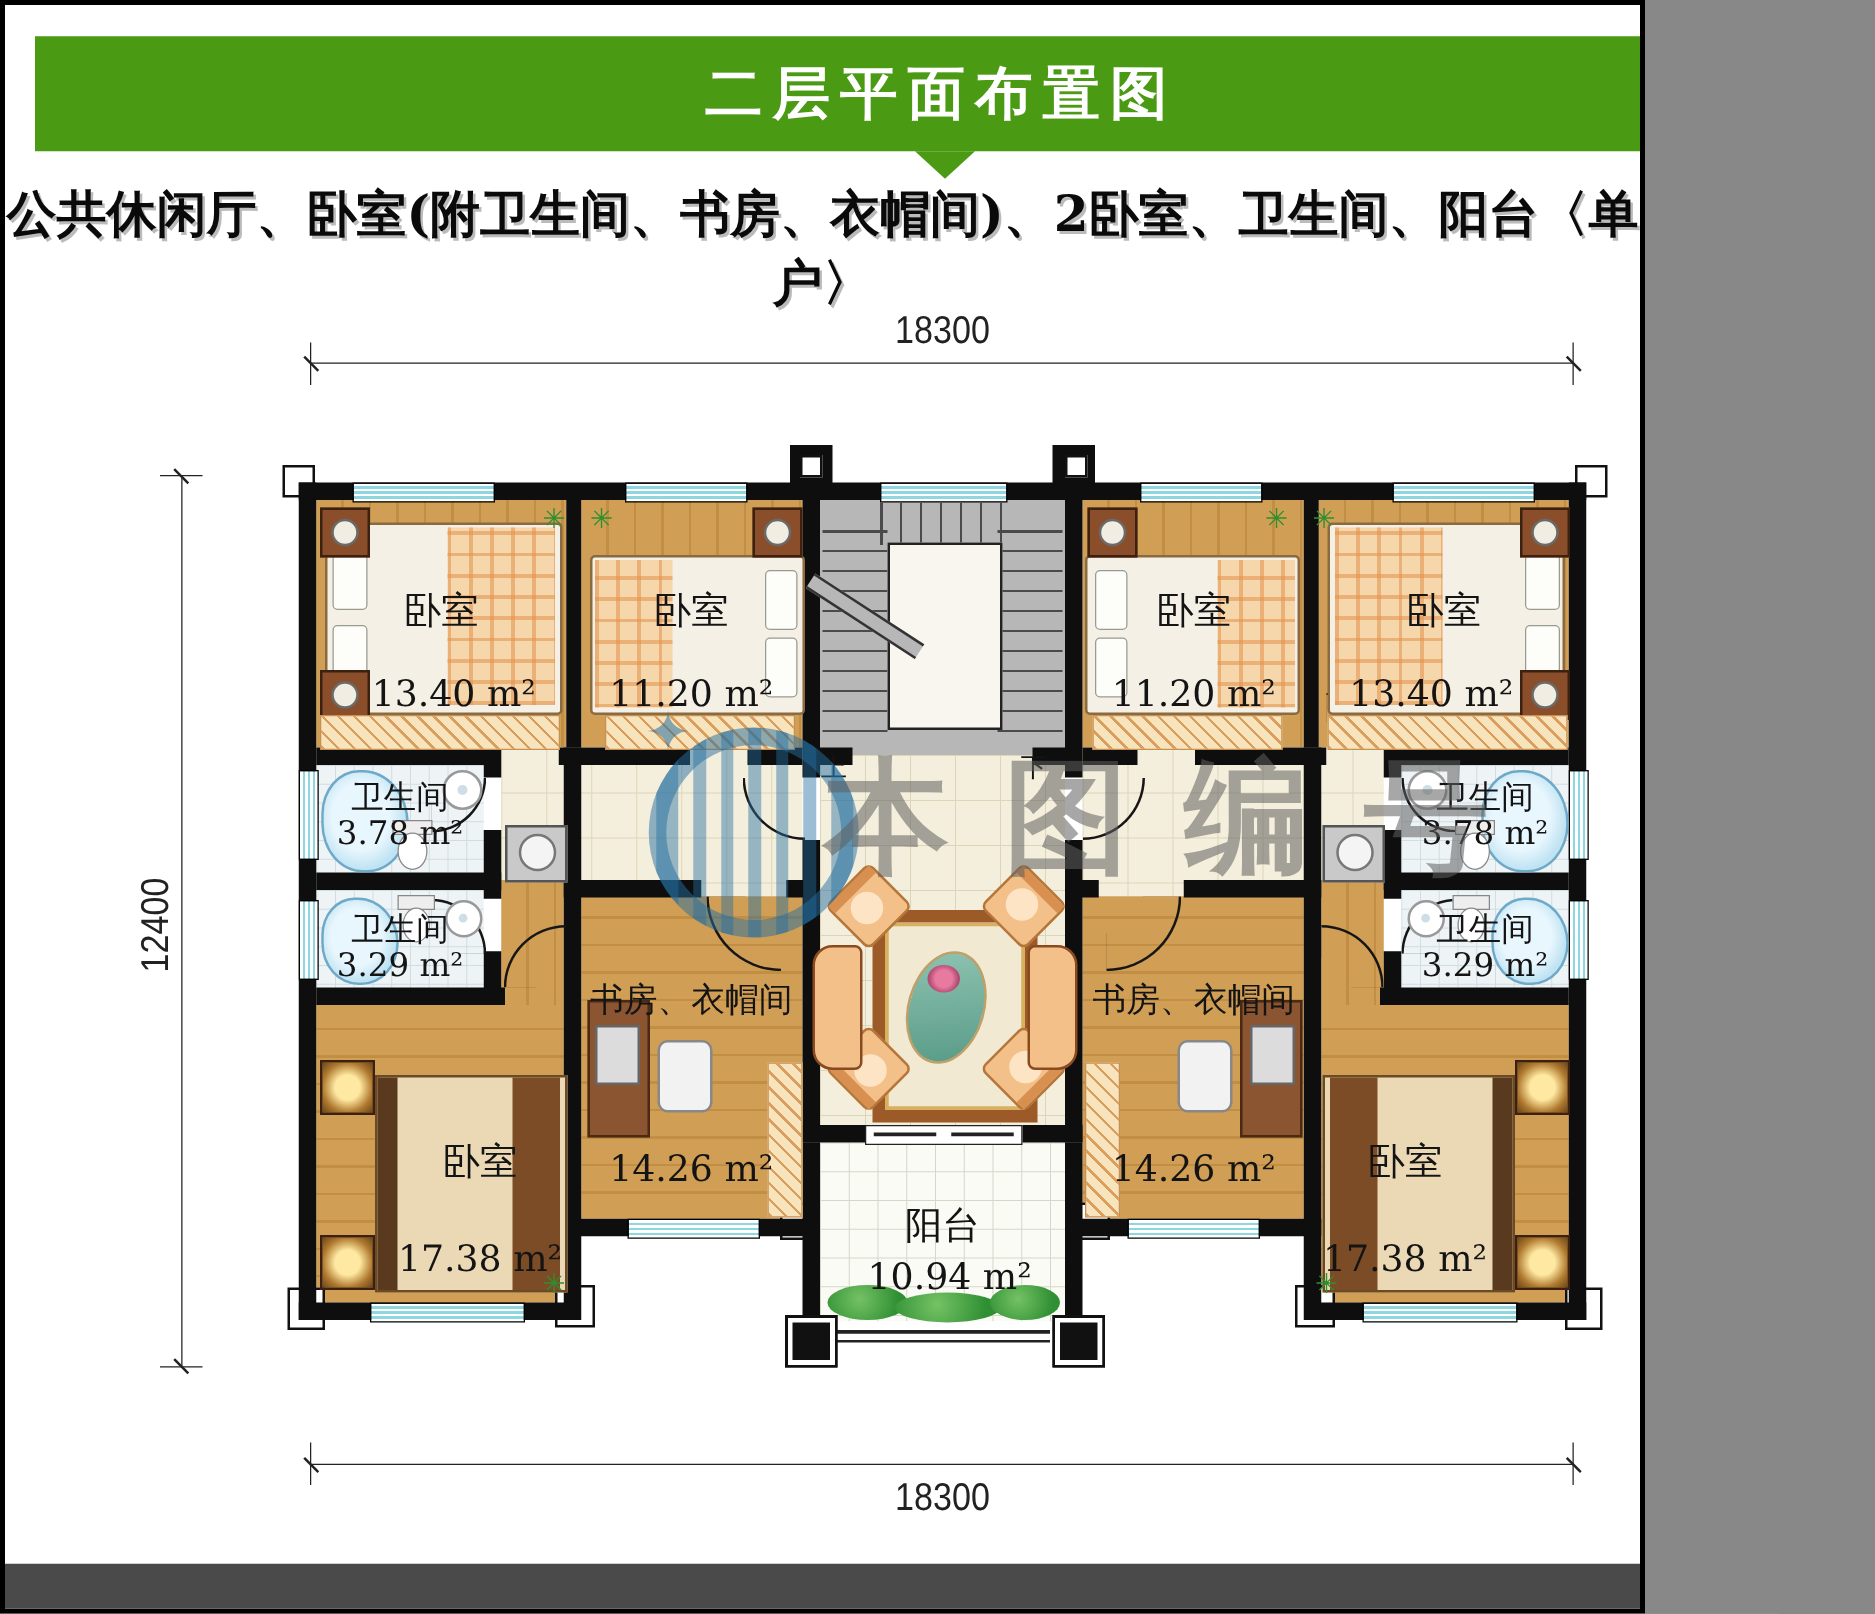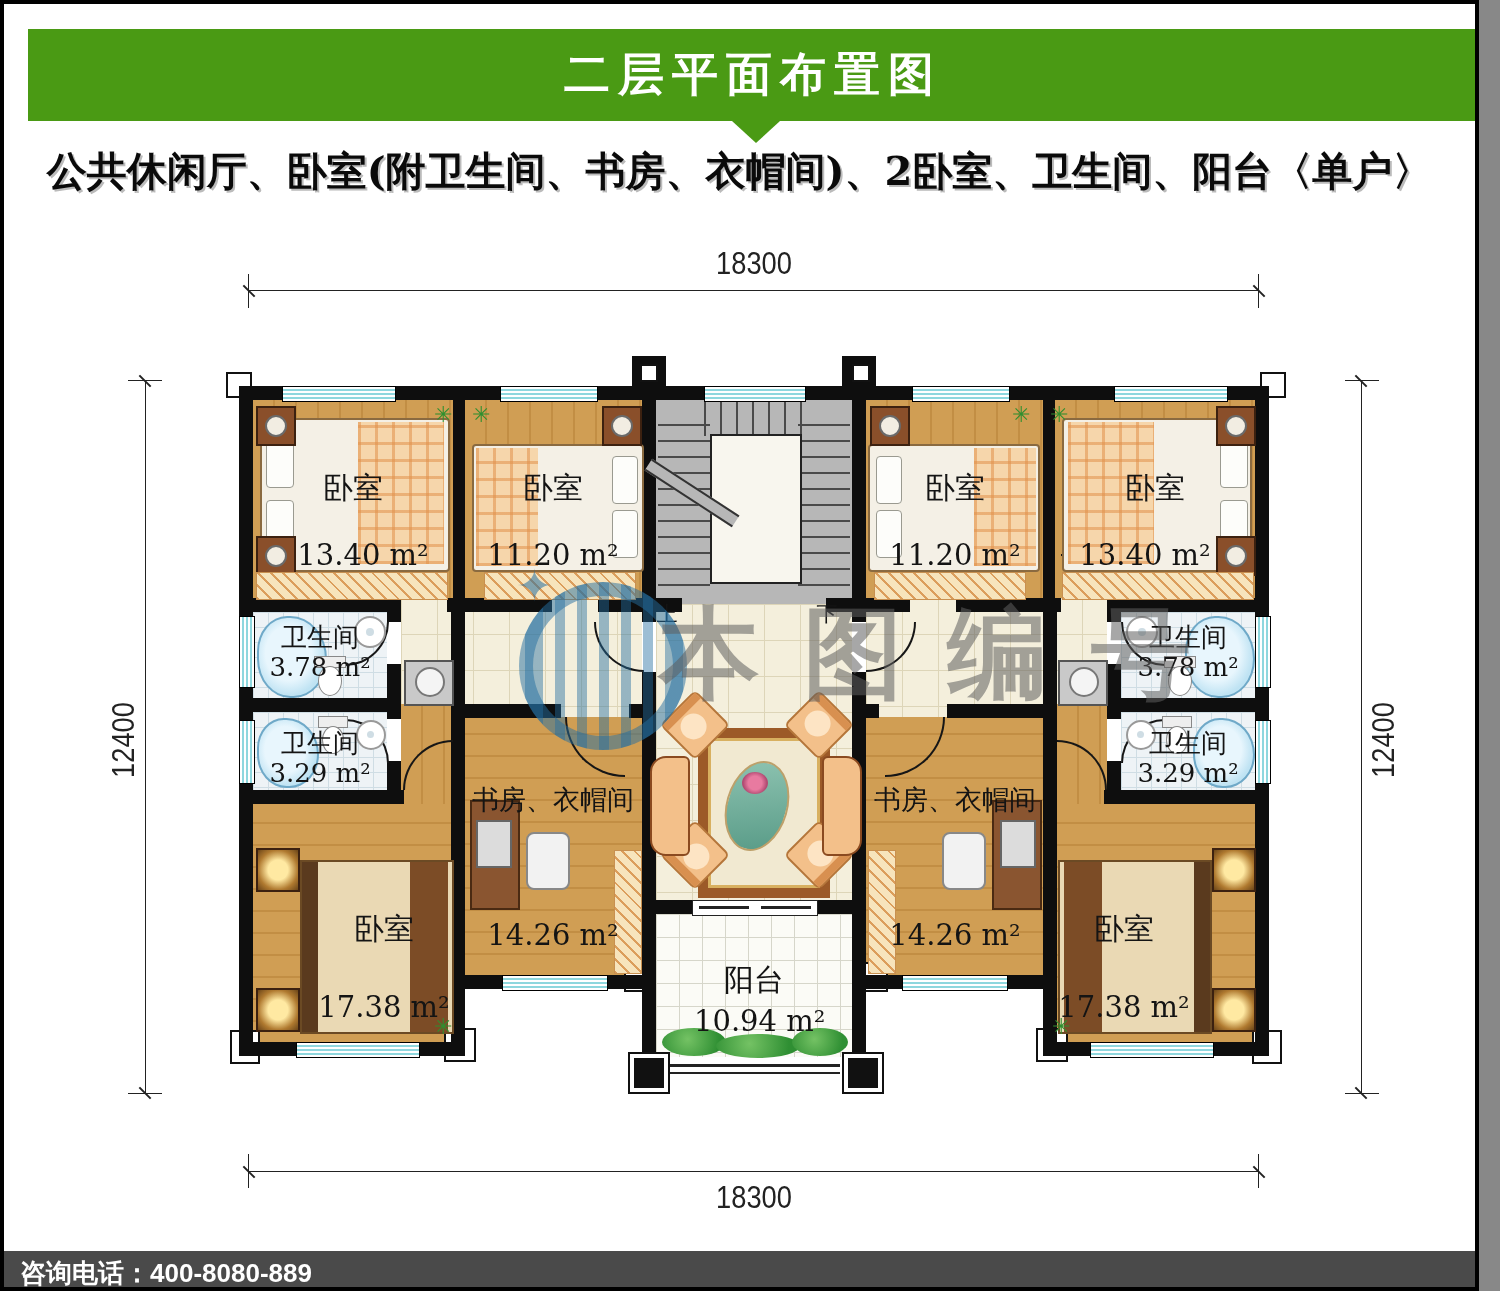--- a/index.html
+++ b/index.html
@@ -1,16 +1,16 @@
 <!DOCTYPE html>
 <html><head>
 <meta charset="utf-8">
 <style>
   html,body{margin:0;padding:0;background:#888;}
-  #page{position:relative;width:1479px;height:1291px;background:#fff;
+  #page{position:relative;width:1316px;height:1291px;background:#fff;
         border:4px solid #000;box-sizing:border-box;overflow:hidden;
         font-family:"Liberation Sans",sans-serif;}
   .abs{position:absolute;}
   
   #banner{position:absolute;left:24px;top:25px;width:1450px;height:92px;background:#4a9a14;
           display:flex;align-items:center;justify-content:center;}
   #banner .t{color:#fff;font-size:46px;font-weight:700;letter-spacing:8px;}
   #banner-tri{position:absolute;left:728px;top:117px;width:0;height:0;
           border-left:24px solid transparent;border-right:24px solid transparent;
           border-top:22px solid #4a9a14;}
@@ -399,15 +399,14 @@
   <div class="lbl" style="left:650px;top:596px;width:26px;font-size:21px;">上</div>
   <div class="lbl" style="left:810px;top:596px;width:26px;font-size:21px;">下</div>
 
   <div id="wm">
     <div class="logo"></div>
     <div class="spark">✦</div>
     <div class="cn">本图编号</div>
   </div>
 
   <div id="footer">
-    <span>咨询电话：400-8080-889</span>
   </div>
 </div>
 
 </body></html>

